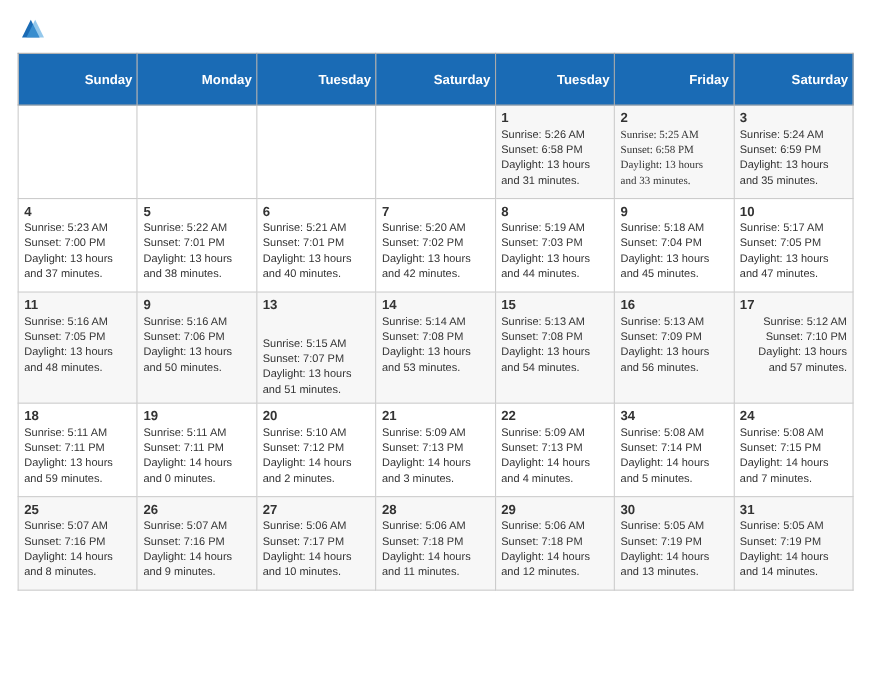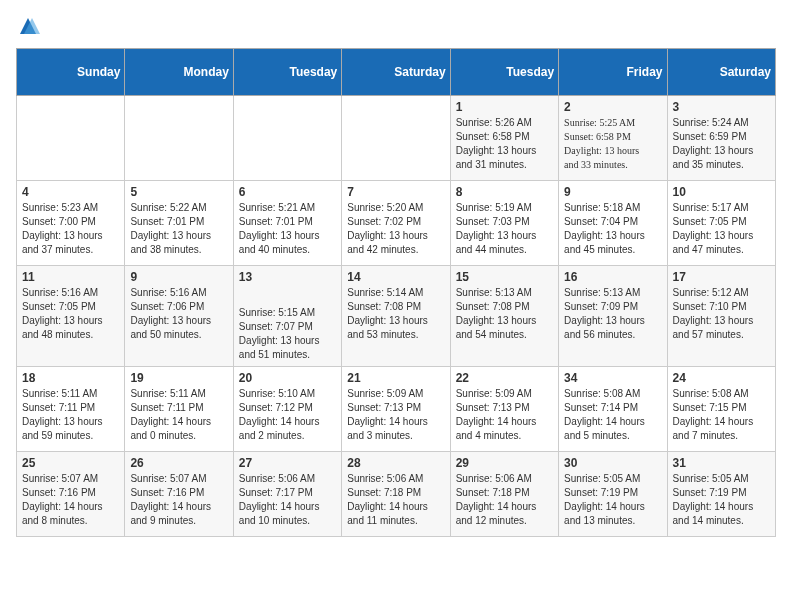--- a/index.html
+++ b/index.html
@@ -243,21 +243,21 @@
         </td>
         <td>
           <span class="day-num">16</span>
           <div class="day-info" style="white-space: pre-line;">Sunrise: 5:13 AM
 Sunset: 7:09 PM
 Daylight: 13 hours
 and 56 minutes.</div>
         </td>
         <td>
           <span class="day-num">17</span>
-          <div class="day-info" style="white-space: pre-line;">Sunrise: 5:12 AM
+          <div class="day-info" style="white-space: pre-line; text-align: right;">Sunrise: 5:12 AM
 Sunset: 7:10 PM
 Daylight: 13 hours
 and 57 minutes.</div>
         </td>
       </tr>
       <tr>
         <td>
           <span class="day-num">18</span>
           <div class="day-info" style="white-space: pre-line;">Sunrise: 5:11 AM
 Sunset: 7:11 PM

